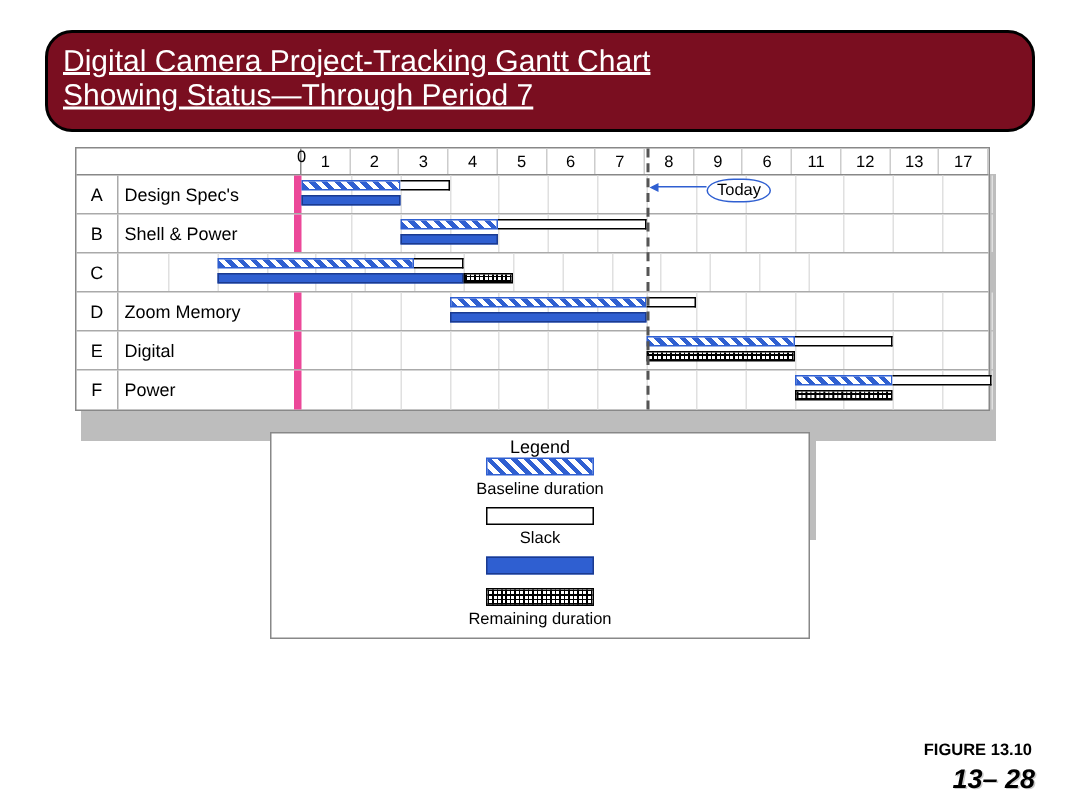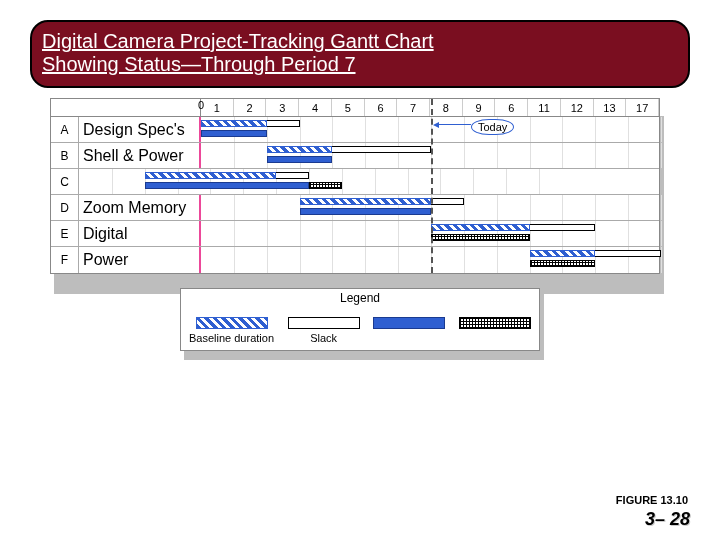--- a/index.html
+++ b/index.html
@@ -54,22 +54,22 @@
     height: 26px;
     display: flex;
     border-bottom: 1px solid #aaa;
   }
   .row:last-child { border-bottom: none; }
   .row .letter {
     width: 28px; text-align: center; font-size: 12px; line-height:26px;
     border-right: 1px solid #aaa;
   }
   .row .name {
-    width: 122px; font-size: 16px; line-height:26px; padding-left:4px;
-    border-right: 2px solid #ec4899;
+    width: 122px; font-size: 12px; line-height:26px; padding-left:4px;
+    border-right: 5px solid #ec4899;
   }
   .row .bars {
     flex: 1; position: relative;
   }
   .row .bars .gridline {
     position:absolute; top:0; bottom:0; border-right:1px solid #e0e0e0;
   }
   .bar {
     position: absolute;
     height: 7px;
@@ -137,21 +137,21 @@
   .legend-shadow {
     position:absolute; top:4px; left:4px; width:360px; height:68px;
     background:#bdbdbd; z-index:0;
   }
   .legend {
     position:relative; z-index:1;
     width:360px; background:#fff; border:1px solid #888;
     padding:2px 8px 6px 8px;
   }
   .legend-title { text-align:center; font-size:12px; }
-  .legend-items { display:flex; gap:6px; margin-top:12px; justify-content:space-between;}
+  .legend-items { display:flex; gap:6px; margin-top:0; justify-content:flex-start;flex-direction:column;}
   .legend-item { text-align:center; font-size:11px; line-height:1.1;}
   .swatch { width:72px; height:12px; margin:0 auto 3px auto; border:1px solid #000;}
   .swatch.baseline { background: repeating-linear-gradient(45deg,#2f5fd1 0 3px,#fff 3px 6px); border-color:#2f5fd1;}
   .swatch.slack { background:#fff;}
   .swatch.actual { background:#2f5fd1; border-color:#1a3a90;}
   .swatch.remaining { background: repeating-linear-gradient(90deg,#000 0 1px,transparent 1px 3px),
                 repeating-linear-gradient(0deg,#000 0 1px,transparent 1px 3px);}
   .figure-label {
     position:absolute; right:32px; bottom:34px;
     font-size:11px; font-weight:bold;
@@ -352,19 +352,20 @@
         </div>
         <div class="legend-item">
           <div class="swatch slack"></div>
           <div>Slack</div>
         </div>
         <div class="legend-item">
           <div class="swatch actual"></div>
         </div>
         <div class="legend-item">
           <div class="swatch remaining"></div>
+          <div>Remaining duration</div>
         </div>
       </div>
   </div>
 </div>
 
 <div class="figure-label">FIGURE 13.10</div>
-<div class="page-num">3– 28</div>
+<div class="page-num">13– 28</div>
 
 </body></html>

